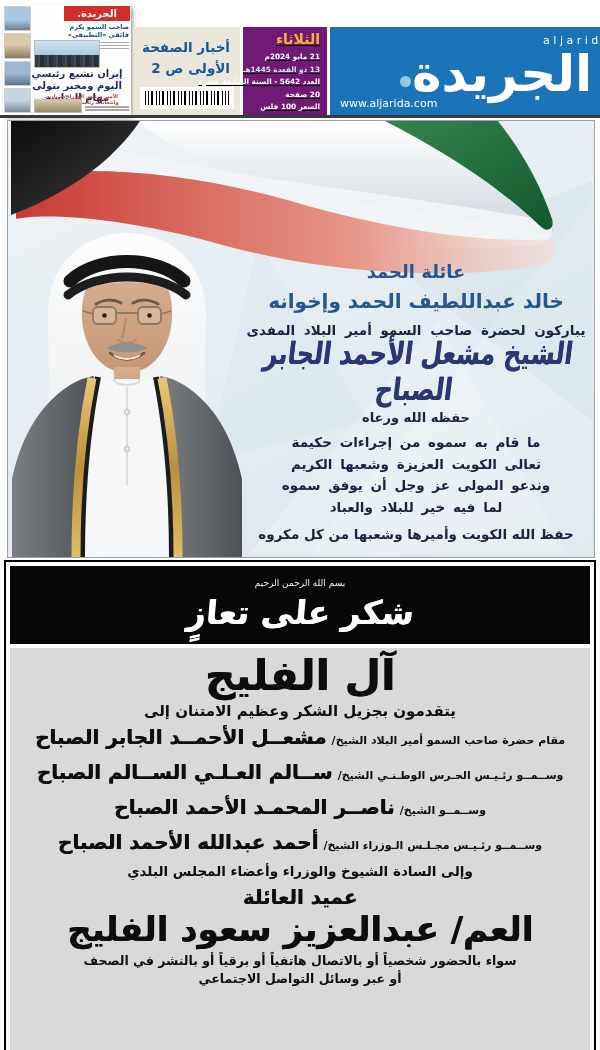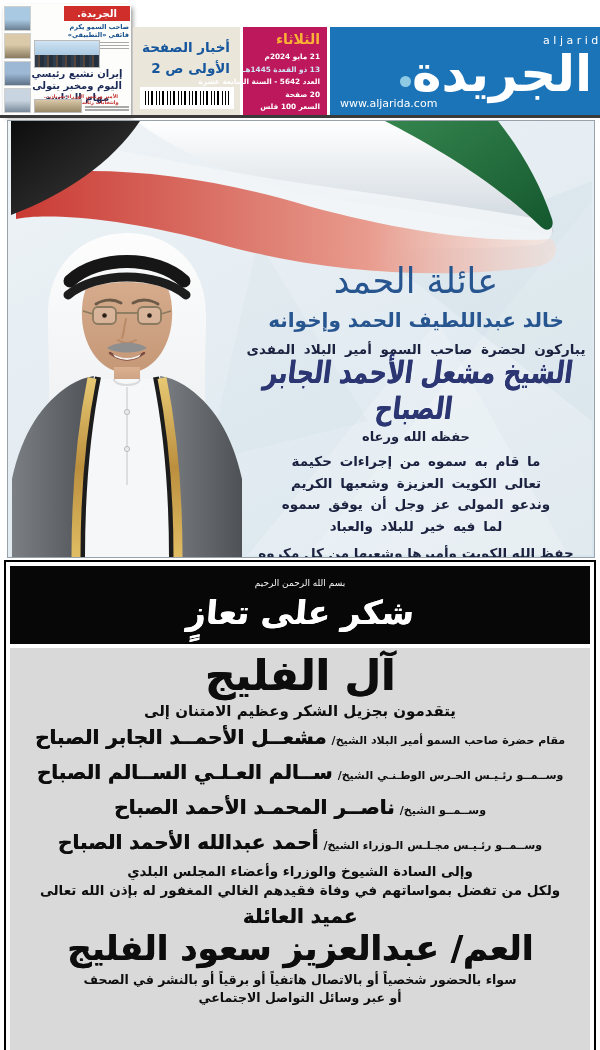--- a/index.html
+++ b/index.html
@@ -32,22 +32,22 @@
   .thumb-bot-bars{position:absolute;right:2px;bottom:3px;width:44px;}
 
   .news-box{position:absolute;left:133px;top:27px;width:107px;height:88px;background:#eae6da;
             display:flex;flex-direction:column;}
   .news-label{direction:rtl;padding:10px 10px 0 8px;color:#15569c;
               font-size:13.5px;font-weight:bold;line-height:1.55;}
   .barcode{background:#fff;width:94px;height:22px;margin:auto auto 6px auto;display:flex;
            align-items:center;justify-content:center;}
   .bars{width:84px;height:14px;background:repeating-linear-gradient(90deg,#000 0 1px,#fff 1px 3px,#000 3px 4px,#fff 4px 6px,#000 6px 8px,#fff 8px 11px);}
 
-  .date-box{position:absolute;left:243px;top:27px;width:84px;height:88px;background:#be185d;
-            direction:rtl;text-align:right;padding:4px 7px 18px 0;box-sizing:border-box;}
+  .date-box{position:absolute;left:243px;top:27px;width:84px;height:88px;background:#701a75;
+            direction:rtl;text-align:right;padding:4px 7px 18px 0;box-sizing:border-box;text-decoration:underline;}
   .day{color:#f9b233;font-size:14px;font-weight:bold;margin-bottom:4px;}
   .issue-line{color:#ffffff;font-size:7.3px;font-weight:bold;line-height:12.5px;white-space:nowrap;margin-left:44px;}
   .issue-line.hijri{color:#cfe6f5;}
 
   .mast-box{position:absolute;left:330px;top:27px;width:296px;height:88px;background:#1c74b8;}
   .mast-latin{position:absolute;top:7px;right:14px;color:#fff;font-size:11px;letter-spacing:3.5px;}
   .mast-name{position:absolute;top:22px;left:0;right:0;text-align:center;direction:rtl;color:#fff;
              font-size:50px;font-weight:bold;line-height:1;padding-left:36px;}
   .mast-dot{display:inline-block;width:11px;height:11px;border-radius:50%;background:#8ecae3;margin:0 1px 4px 0;}
   .mast-site{position:absolute;bottom:5px;left:10px;color:#fff;font-size:11px;}
@@ -55,21 +55,21 @@
   .hdr-sep{position:absolute;left:0;top:115px;width:600px;height:3px;background:#3a3a3a;}
 
   
   .ad1{position:absolute;left:7px;top:120px;width:586px;height:436px;border:1px solid #98a2aa;
        background:linear-gradient(155deg,#eef3f6 0%,#e3ecf2 55%,#d9e5ec 100%);overflow:hidden;}
   .ad1 svg{position:absolute;}
   .flag{left:0;top:0;width:584px;height:200px;}
   .facets{left:0;top:0;width:584px;height:434px;}
   .portrait{left:4px;bottom:0;width:230px;height:330px;}
   .ad1-text{position:absolute;left:236px;right:6px;top:140px;direction:rtl;text-align:center;color:#1b2240;}
-  .fam-title{font-size:35px;font-weight:normal;color:#27558f;margin-bottom:7px;}
+  .fam-title{font-size:18px;font-weight:bold;color:#27558f;margin-bottom:7px;}
   .fam-members{font-size:20px;font-weight:bold;color:#27558f;margin-bottom:9px;}
   .ad1-intro{font-size:13.5px;font-weight:bold;word-spacing:4px;margin-bottom:6px;}
   .emir-name{font-size:24px;font-weight:bold;color:#2b3672;transform:skewX(-7deg) scaleY(1.28);
              transform-origin:center;margin:6px 0 10px 0;text-shadow:0.4px 0 0 #2b3672;}
   .blessing{font-size:13px;font-weight:bold;margin-bottom:7px;}
   .body-line{font-size:13.5px;font-weight:bold;line-height:21.5px;word-spacing:3px;}
   .ad1-closing{font-size:13.5px;font-weight:bold;margin-top:8px;}
 
   
   .ad2{position:absolute;left:4px;top:560px;width:592px;height:630px;box-sizing:border-box;
@@ -289,21 +289,20 @@
       <div class="honoree-line">
         <span class="h-title">وســمــو الشيخ/</span>
         <span class="h-name">ناصــر المحمـد الأحمد الصباح</span>
       </div>
       <div class="honoree-line">
         <span class="h-title">وســمــو رئـيـس مجـلـس الـوزراء الشيخ/</span>
         <span class="h-name">أحمد عبدالله الأحمد الصباح</span>
       </div>
 
       <div class="also">وإلى السادة الشيوخ والوزراء وأعضاء المجلس البلدي</div>
-      <div class="also">ولكل من تفضل بمواساتهم في وفاة فقيدهم الغالي المغفور له بإذن الله تعالى</div>
 
       <div class="dean-title">عميد العائلة</div>
       <div class="dean-name">العم/ عبدالعزيز سعود الفليج</div>
 
       <div class="note">سواء بالحضور شخصياً أو بالاتصال هاتفياً أو برقياً أو بالنشر في الصحف</div>
       <div class="note">أو عبر وسائل التواصل الاجتماعي</div>
 
     </div>
 
     <div class="ad2-footer">

